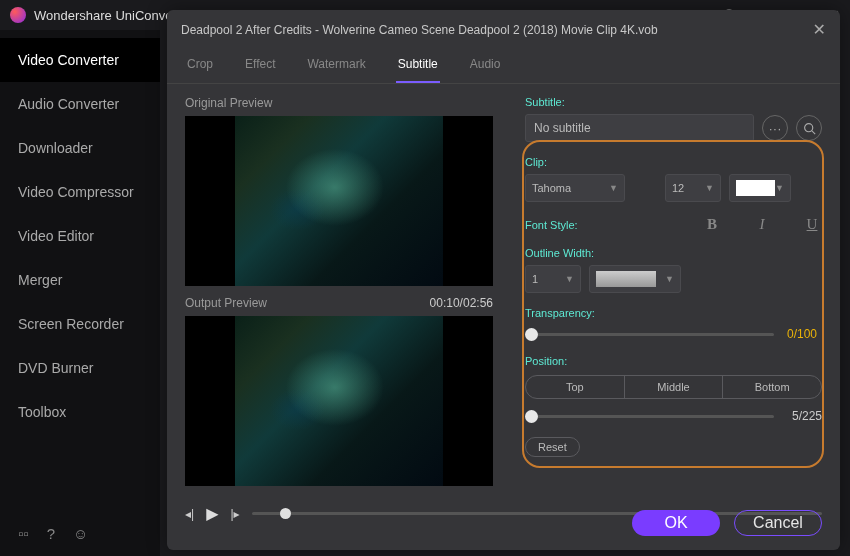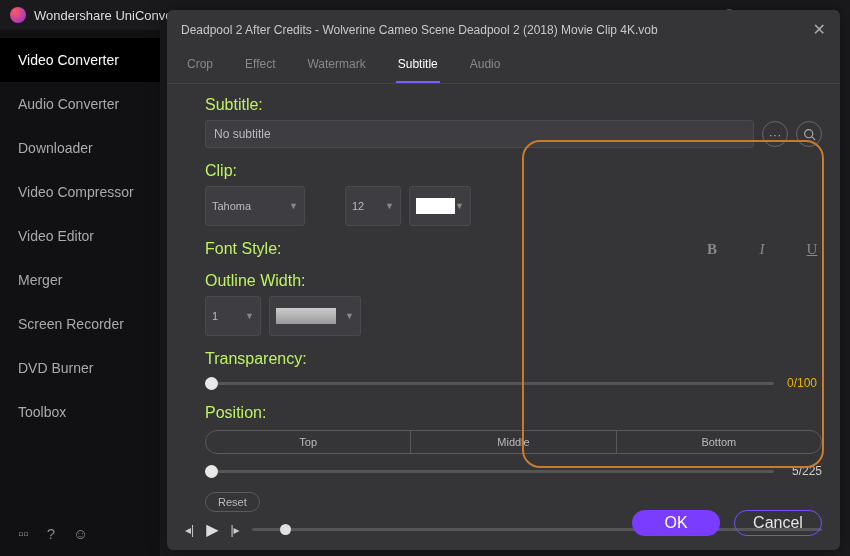--- a/index.html
+++ b/index.html
@@ -27,22 +27,22 @@
 .preview .still::after { content: ""; position: absolute; inset: 0; background: radial-gradient(ellipse 70px 55px at 48% 42%, rgba(90,180,150,.55), transparent 70%), radial-gradient(ellipse 40px 30px at 30% 55%, rgba(10,60,80,.5), transparent 70%); }
 .row-top { display: flex; justify-content: space-between; width: 308px; }
 .tc { color: #ccc; }
 .controls { display: flex; align-items: center; gap: 12px; padding: 8px 18px 12px; }
 .cbtn { color: #ccc; font-size: 12px; cursor: pointer; }
 .play { color: #ddd; font-size: 16px; }
 .seek { flex: 1; height: 3px; background: #555; border-radius: 2px; position: relative; }
 .seek .knob { position: absolute; left: 5%; top: -4px; width: 11px; height: 11px; border-radius: 50%; background: #e0e0e0; }
 .right { flex: 1; padding-left: 20px; }
 .field-row { display: flex; align-items: center; gap: 8px; margin-bottom: 14px; }
-.lbl { color: #bef264; font-size: 16px; min-width: 60px; }
-.select-box { height: 40px; background: #3e3e42; border: 1px solid #4a4a4e; border-radius: 3px; display: flex; align-items: center; padding: 0 6px; color: #bbb; font-size: 11px; cursor: pointer; }
+.lbl { color: #5eead4; font-size: 11px; min-width: 60px; }
+.select-box { height: 28px; background: #3e3e42; border: 1px solid #4a4a4e; border-radius: 3px; display: flex; align-items: center; padding: 0 6px; color: #bbb; font-size: 11px; cursor: pointer; }
 .select-box .chev { margin-left: auto; font-size: 9px; color: #888; }
 .subtitle-input { flex: 1; height: 28px; background: #3e3e42; border: 1px solid #4a4a4e; border-radius: 3px; display: flex; align-items: center; padding: 0 8px; color: #bbb; }
 .icon-circle { width: 26px; height: 26px; border: 1px solid #666; border-radius: 50%; display: flex; align-items: center; justify-content: center; color: #aaa; cursor: pointer; font-size: 13px; }
 .highlight { position: absolute; left: 355px; top: 130px; width: 302px; height: 328px; border: 2px solid #c77b2e; border-radius: 18px; pointer-events: none; z-index: 10; }
 .fontstyle-btns { display: flex; gap: 30px; margin-left: auto; color: #888; }
 .fs-btn { font-size: 15px; font-family: Georgia, serif; cursor: pointer; width: 20px; text-align: center; }
 .fs-btn.b { font-weight: bold; }
 .fs-btn.i { font-style: italic; }
 .fs-btn.u { text-decoration: underline; }
 .colorswatch { width: 40px; height: 16px; background: #fff; }
@@ -100,20 +100,33 @@
   </div>
   <div class="tabs">
     <div class="tab"><span>Crop</span></div>
     <div class="tab"><span>Effect</span></div>
     <div class="tab"><span>Watermark</span></div>
     <div class="tab active"><span>Subtitle</span></div>
     <div class="tab"><span>Audio</span></div>
   </div>
 
   <div class="body">
+    <div class="left">
+      <div class="label">Original Preview</div>
+      <div class="preview">
+          <div class="still"></div>
+        </div>
+      <div class="row-top">
+        <div class="label">Output Preview</div>
+        <div class="tc">00:10/02:56</div>
+      </div>
+      <div class="preview">
+          <div class="still"></div>
+        </div>
+    </div>
 
     <div class="right">
       <div class="section">
         <div class="lbl" style="margin-bottom:6px;">Subtitle:</div>
         <div class="field-row">
           <div class="subtitle-input">
               <span>No subtitle</span>
             </div>
           <div class="icon-circle">
               <span>···</span>

